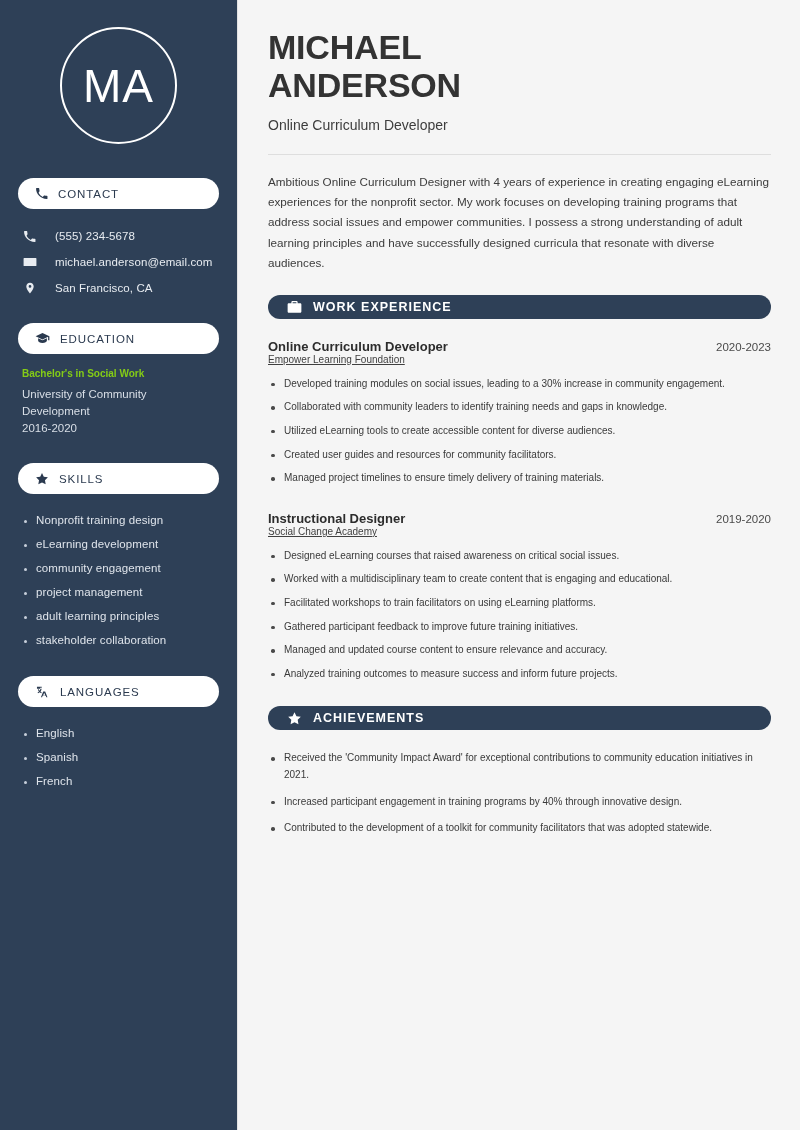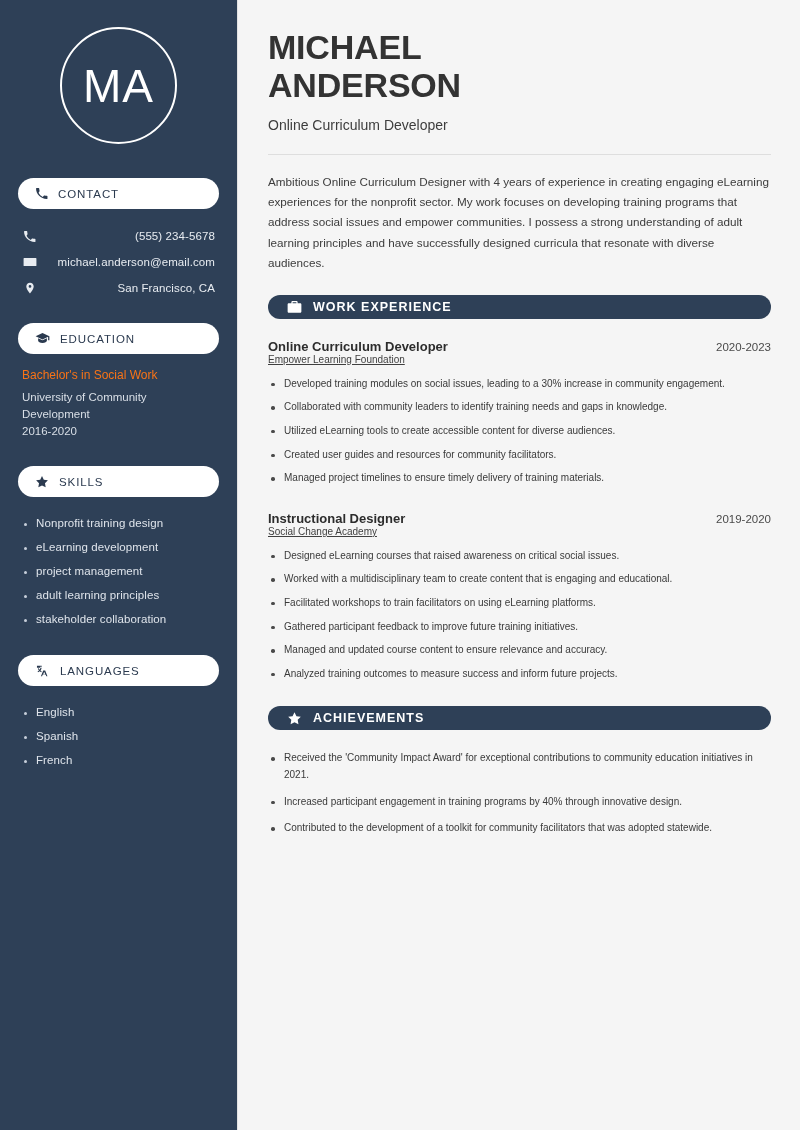--- a/index.html
+++ b/index.html
@@ -69,43 +69,42 @@
     font-weight: 400;
     letter-spacing: 0.9px;
   }
   .pill .ico { display: flex; align-items: center; }
   .pill .ico svg { display: block; }
 
   .contact-list { margin-bottom: 22px; }
   .contact-row {
     display: flex;
     align-items: center;
-    gap: 12px;
+    gap: 18px;
     padding: 5px 4px;
     min-height: 26px;
-    justify-content: space-between;
   }
   .contact-row .ico {
     width: 15px;
     display: flex;
     justify-content: center;
     align-items: center;
     flex: 0 0 15px;
   }
   .contact-text {
     font-size: 11.5px;
     color: #e8ecf1;
     letter-spacing: 0.1px;
   }
 
   .edu-block { padding: 0 4px; margin-bottom: 26px; }
   .edu-degree {
-    font-size: 12px;
-    font-weight: 400;
-    color: #f97316;
+    font-size: 10px;
+    font-weight: 700;
+    color: #84cc16;
     margin-bottom: 7px;
   }
   .edu-school, .edu-years {
     font-size: 11.5px;
     color: #d9dfe7;
     line-height: 1.45;
   }
   .edu-years { margin-top: 1px; }
 
   .side-list { list-style: none; padding: 0 4px; margin-bottom: 24px; }
@@ -297,20 +296,21 @@
         <svg width="14" height="14" viewBox="0 0 24 24" fill="#2b3a4f">
           <path d="M12 1.8l3.1 6.4 7 1-5 4.9 1.2 7-6.3-3.3-6.3 3.3 1.2-7-5-4.9 7-1L12 1.8z"></path>
         </svg>
       </span>
       <span class="pill-label">SKILLS</span>
     </div>
 
     <ul class="side-list">
       <li>Nonprofit training design</li>
       <li>eLearning development</li>
+      <li>community engagement</li>
       <li>project management</li>
       <li>adult learning principles</li>
       <li>stakeholder collaboration</li>
     </ul>
 
     <div class="pill">
       <span class="ico">
         <svg width="15" height="14" viewBox="0 0 24 24" fill="#2b3a4f">
           <path d="M2.5 3h8.2v1.8H7.9v1.5h2.6c-.2 2-.9 3.7-2 5 .6.5 1.3.9 2.1 1.2l-.7 1.7c-1-.4-1.9-.9-2.7-1.6-.8.7-1.8 1.3-2.9 1.7l-.7-1.7c.9-.3 1.7-.7 2.3-1.3-.9-1-1.5-2.1-1.9-3.4l1.7-.5c.3.9.7 1.7 1.3 2.4.7-.9 1.2-2 1.4-3.5H2.5V3zm10.7 8h3.4l3.9 10h-2l-.9-2.5h-5.4L11.3 21h-2l3.9-10zm1.7 2.4-1.8 4.6h3.6l-1.8-4.6z"></path>
         </svg>

